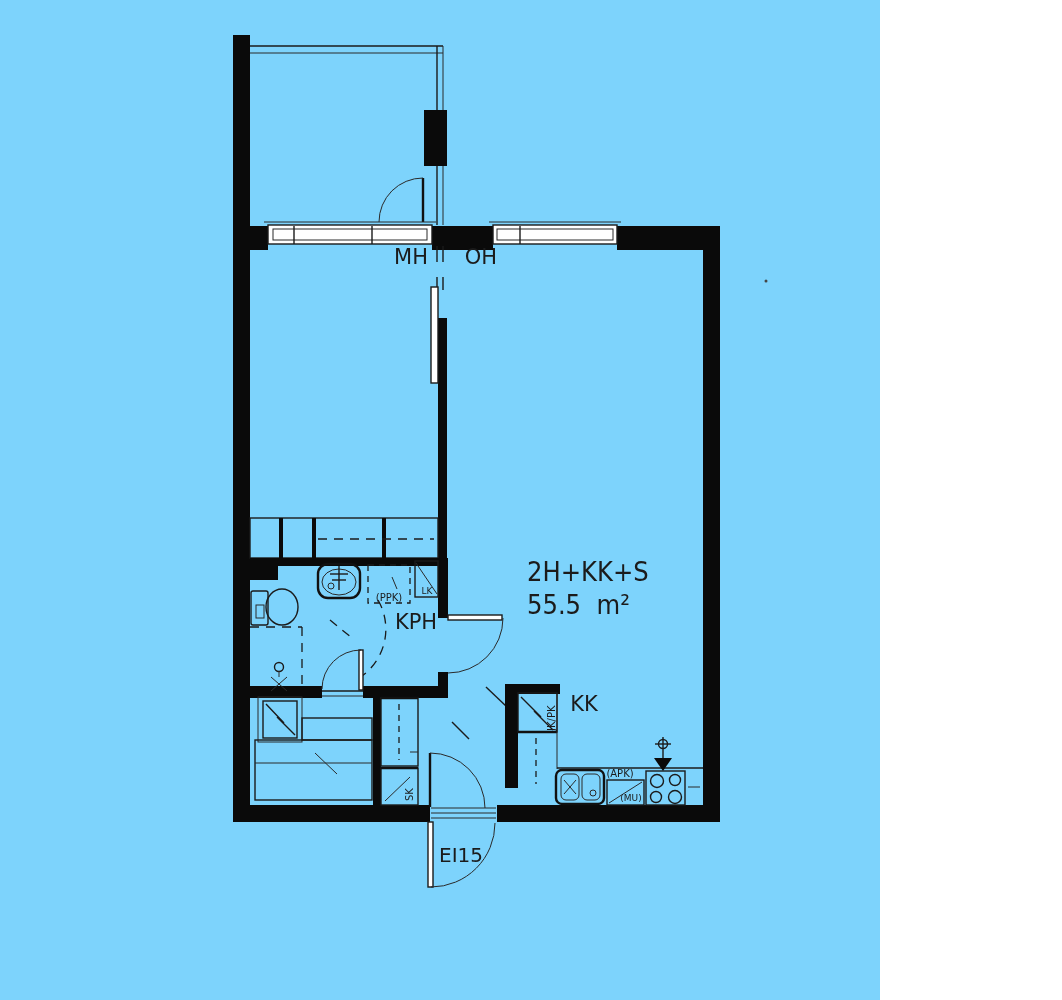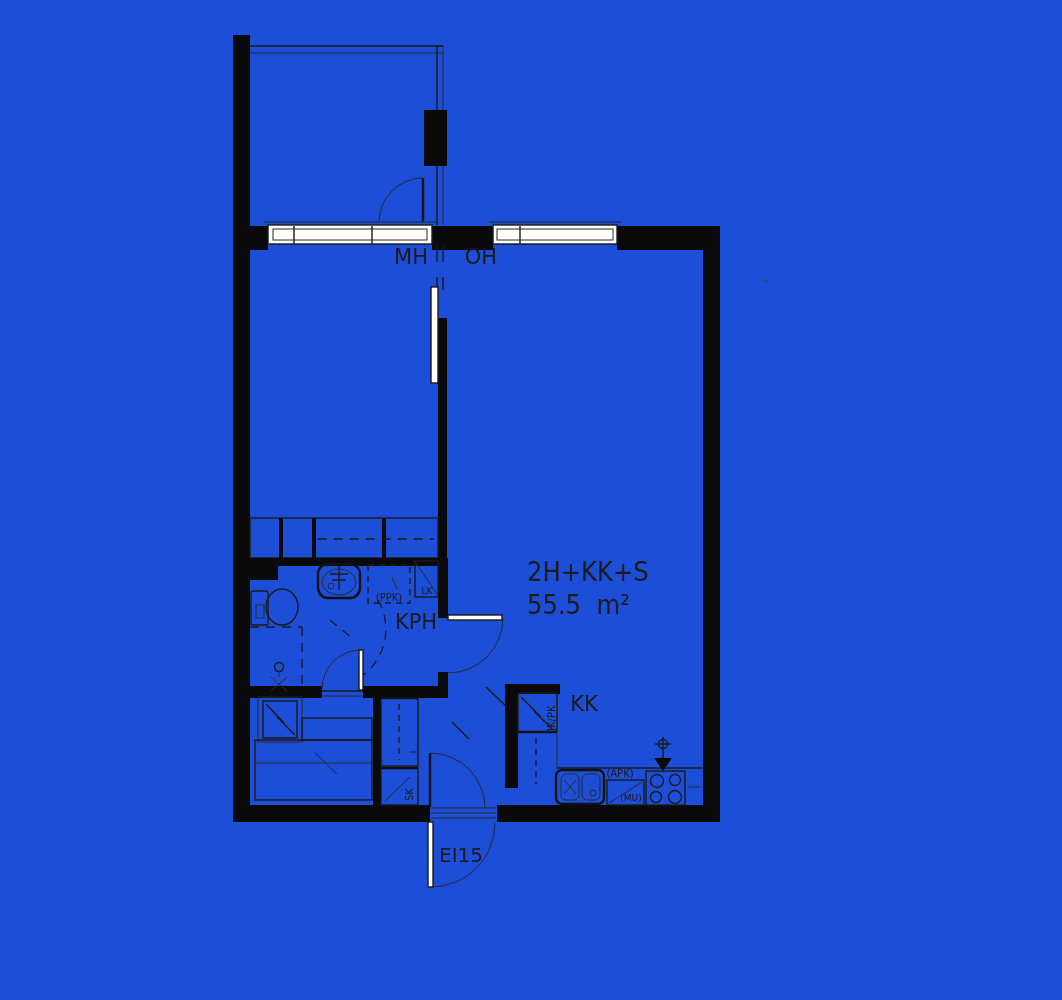--- a/index.html
+++ b/index.html
@@ -1,16 +1,16 @@
 <!DOCTYPE html>
 <html><head>
 <meta charset="utf-8">
 <style>
   html,body{margin:0;padding:0;background:#ffffff;}
-  .stage{position:relative;width:1062px;height:1000px;background:#1d4ed8;overflow:hidden;}
+  .stage{position:relative;width:880px;height:1000px;background:#7dd3fc;overflow:hidden;}
   svg{position:absolute;left:0;top:0;}
   .ln{stroke:#1b1b1b;fill:none;stroke-width:1.4;}
   .ln-thin{stroke:#2a2a2a;fill:none;stroke-width:1;}
   .ln-bold{stroke:#111111;fill:none;stroke-width:2.4;}
   .wall{fill:#0a0a0a;stroke:none;}
   .whitefill{fill:#ffffff;}
   .dashed{stroke:#1b1b1b;fill:none;stroke-width:1.3;stroke-dasharray:9 7;}
   .dashed-f{stroke:#1b1b1b;fill:none;stroke-width:1.3;stroke-dasharray:6 5;}
   .lbl{font-family:"DejaVu Sans",sans-serif;fill:#1b1b1b;}
   .lbl-room{font-size:21px;}

